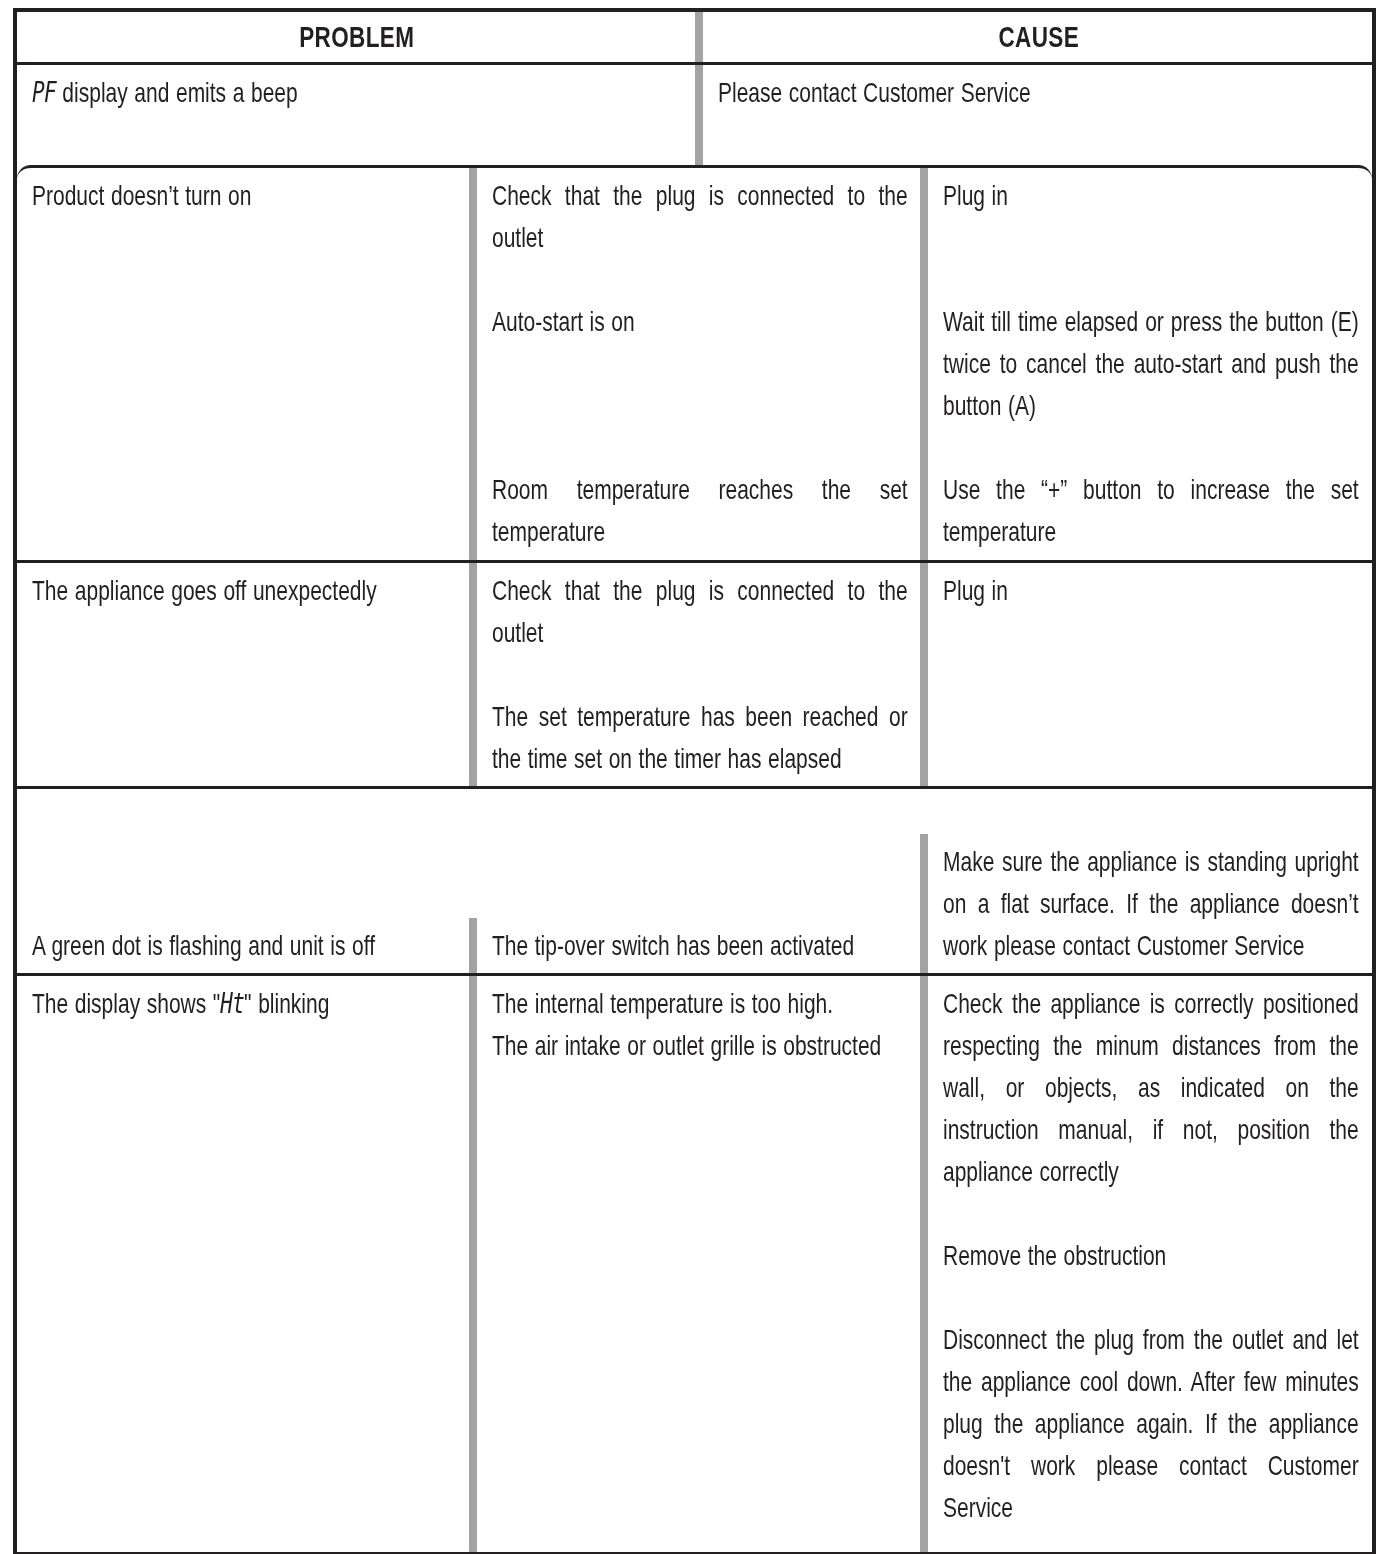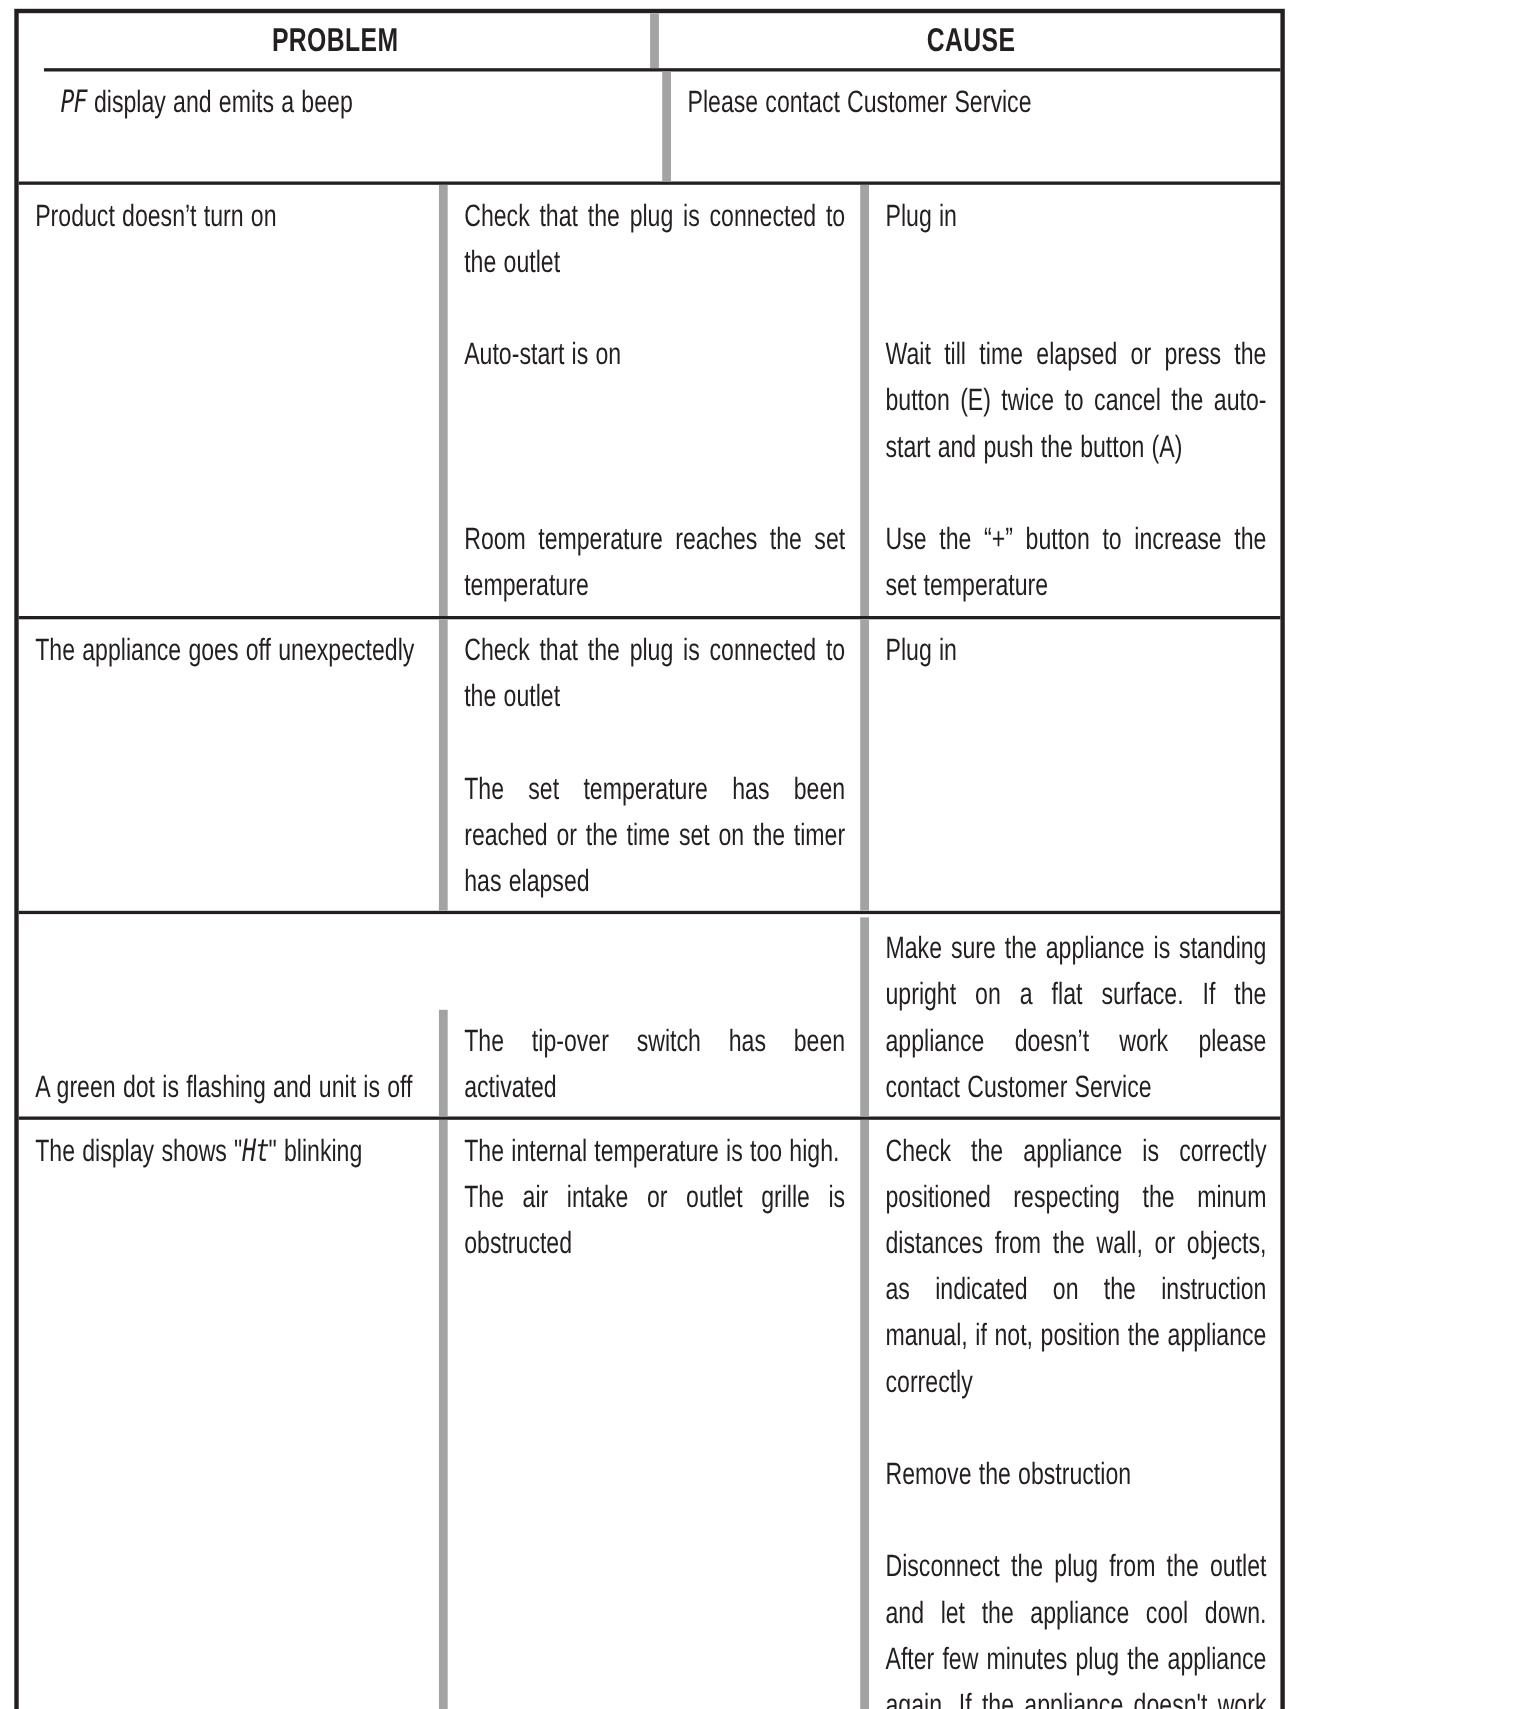--- a/index.html
+++ b/index.html
@@ -3,21 +3,21 @@
 <meta charset="utf-8">
 <style>
   html, body {
     margin: 0;
     padding: 0;
     background: #ffffff;
     font-family: "Liberation Sans", sans-serif;
     color: #231f20;
   }
   .page {
-    width: 1168px;
+    width: 1376px;
     height: 1554px;
     background: #ffffff;
     box-sizing: border-box;
     padding: 8px 0 13px 13px;
   }
   .tbl {
     border: 4px solid #231f20;
     width: 100%;
     box-sizing: border-box;
   }
@@ -66,22 +66,22 @@
     transform: scaleX(0.75);
     transform-origin: 0 0;
     text-align: center;
     font-weight: bold;
     font-size: 30px;
     line-height: 50px;
     height: 50px;
     letter-spacing: 0.5px;
   }
   
-  .r0 { min-height: 100px; margin-left: 23px; }
-  .r1 { min-height: 392px; }
+  .r0 { min-height: 100px; }
+  .r1 { min-height: 392px; border-radius: 14px; }
   .r2 { min-height: 220px; }
   .r3 { min-height: 184px; align-items: flex-end; }
   .r4 { min-height: 576px; }
 </style>
 </head>
 <body>
 
 <div class="page">
   <div class="tbl">
     <div class="row hrow">

